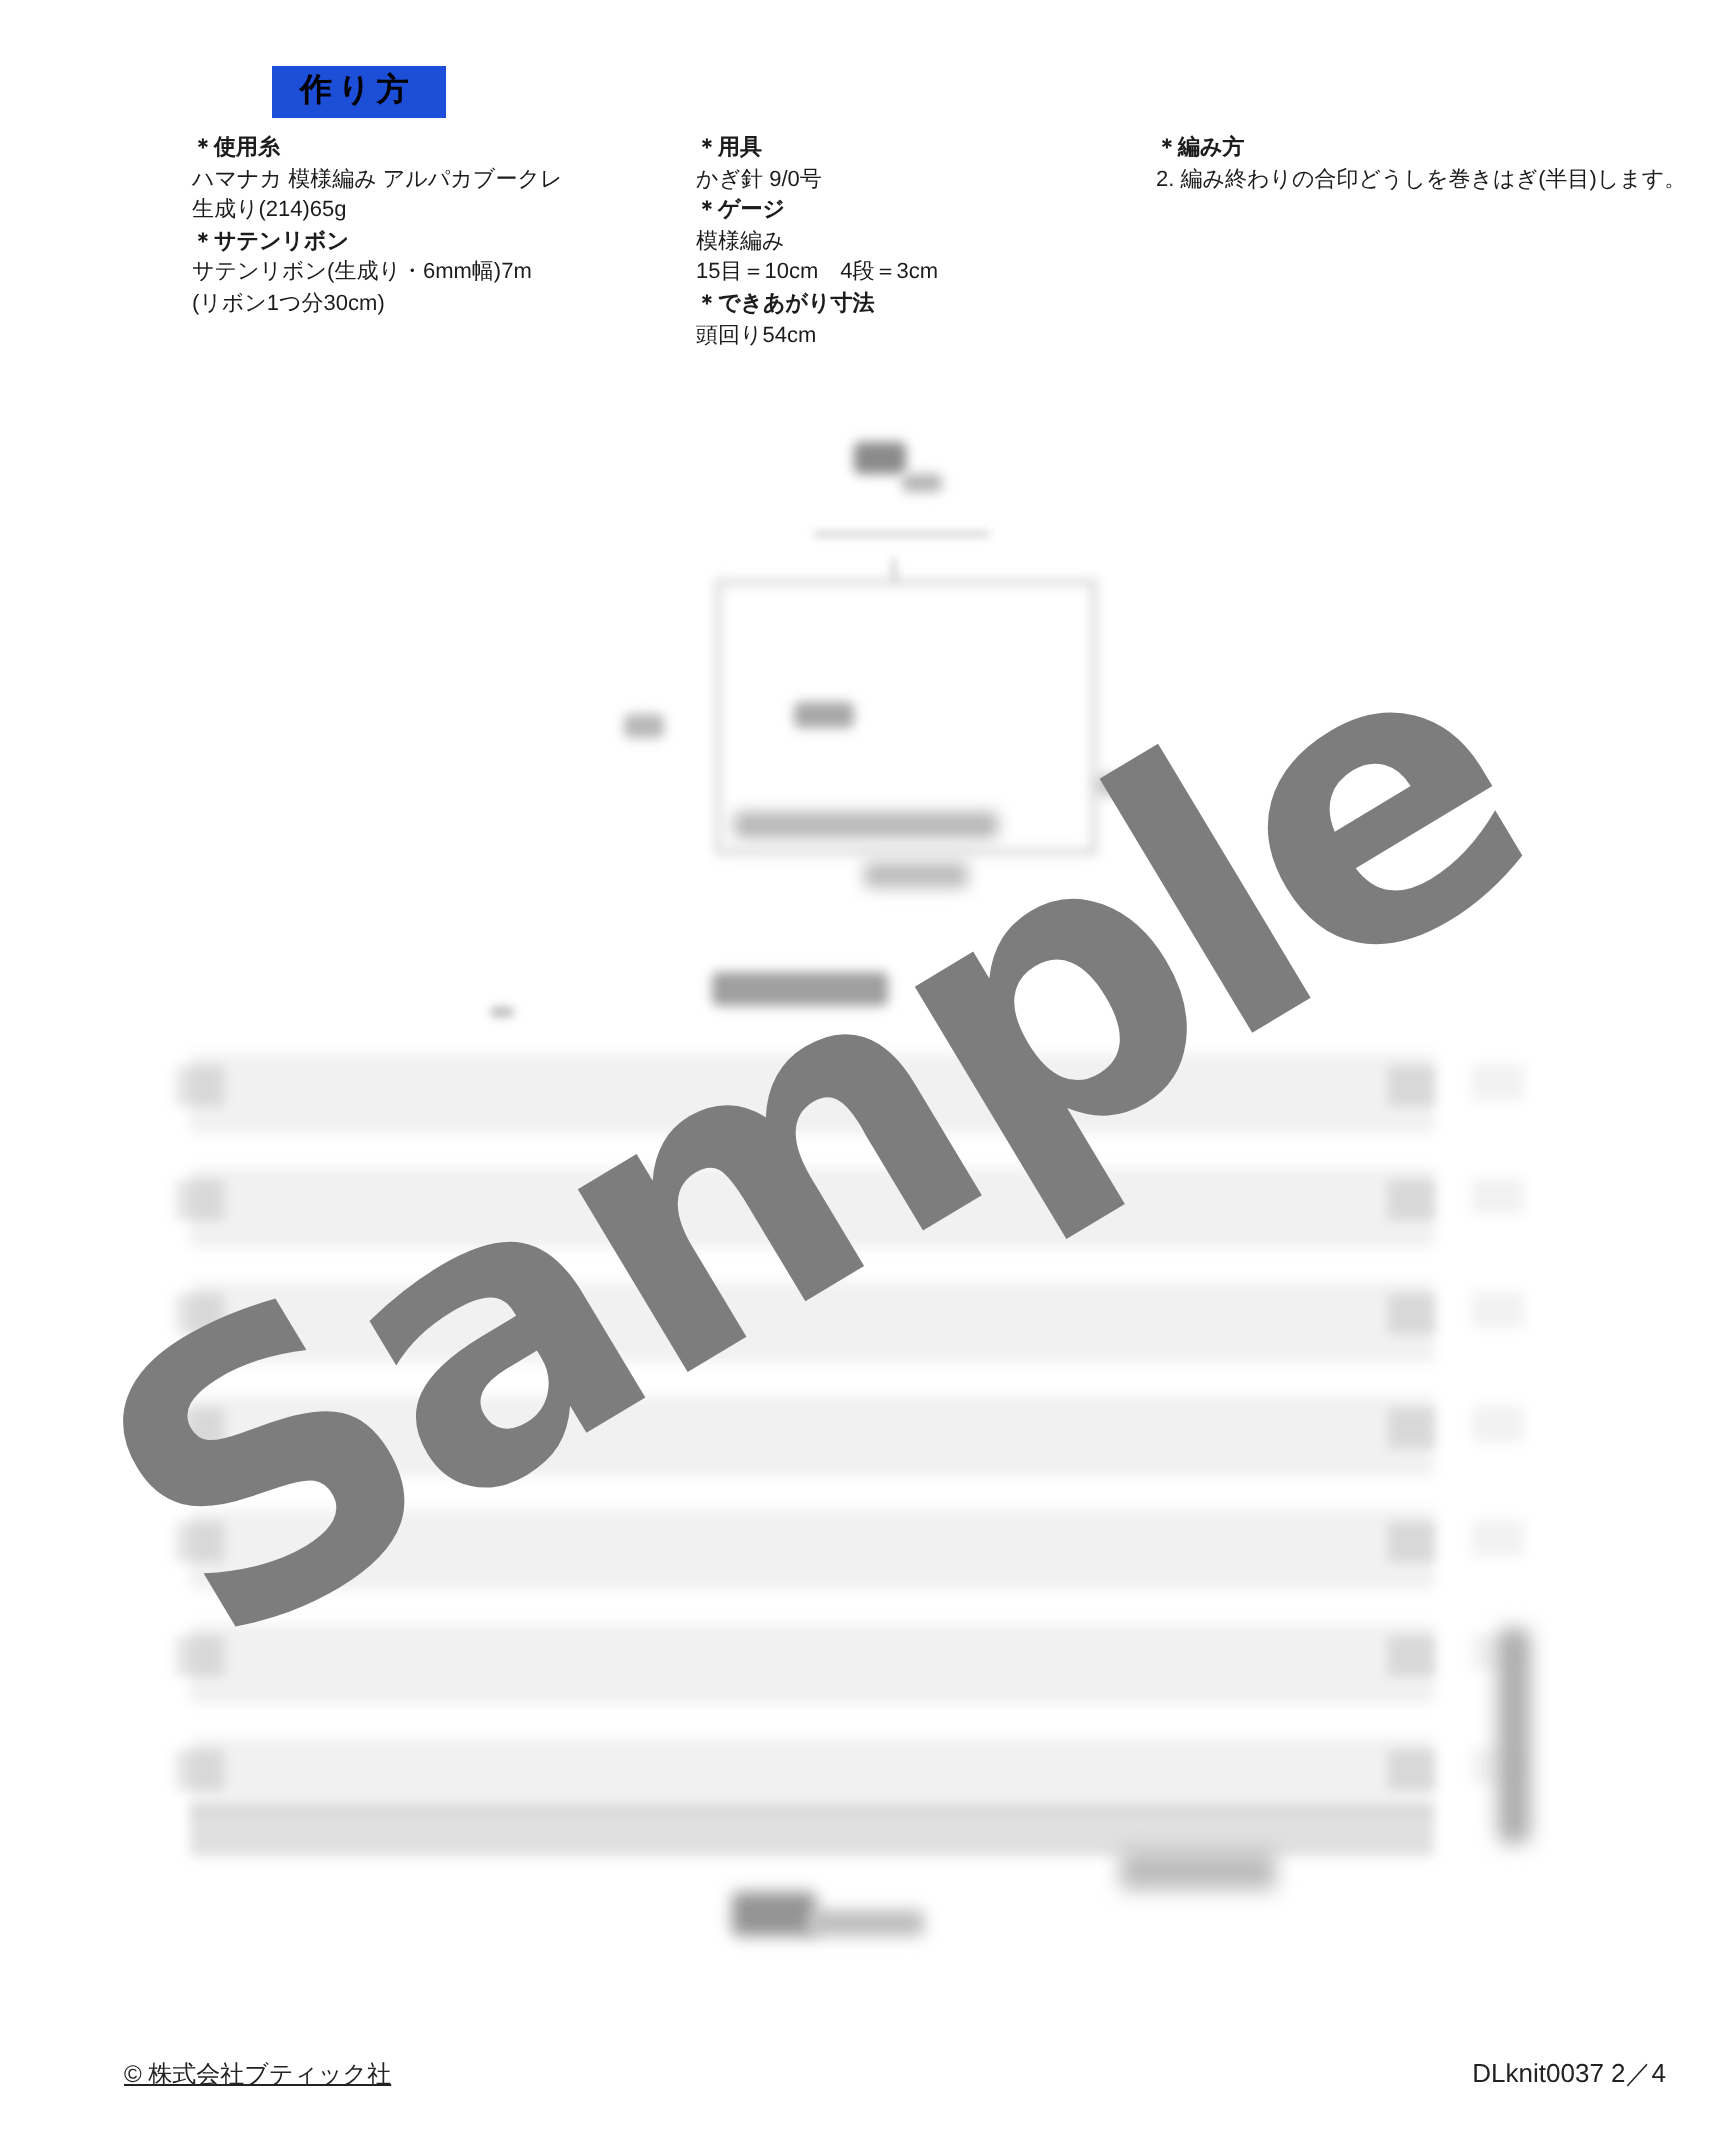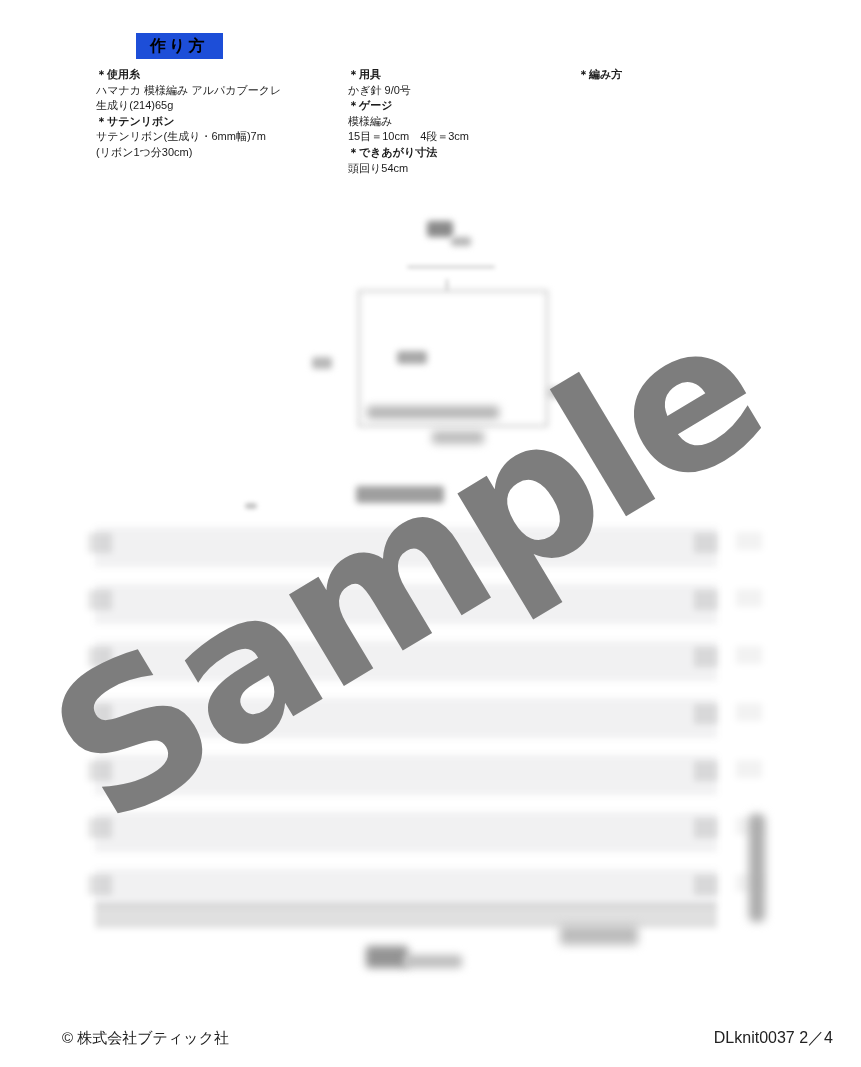--- a/index.html
+++ b/index.html
@@ -82,22 +82,22 @@
     position:absolute;left:10px;top:438px;width:790px;height:265px;
     display:flex;align-items:center;justify-content:center;
     transform:rotate(-31deg);
     font-family:"DejaVu Sans","Liberation Sans",sans-serif;
     font-size:195px;font-weight:bold;letter-spacing:-0.035em;
     color:#7d7d7d;z-index:50;line-height:1;
     pointer-events:none;user-select:none;
   }
 
   
-  .footer-left{position:absolute;left:62px;top:1029px;font-size:15px;color:#222;}
-  .footer-right{position:absolute;right:28px;top:1028px;font-size:16px;color:#222;}
+  .footer-left{position:absolute;left:62px;top:1029px;font-size:12px;color:#222;text-decoration:underline;}
+  .footer-right{position:absolute;right:28px;top:1028px;font-size:13px;color:#222;}
 </style>
 </head>
 <body>
 
 <div class="page">
 
   <div class="heading-box">
     <span>作り方</span>
   </div>
 
@@ -115,20 +115,21 @@
     <p>かぎ針 9/0号</p>
     <p class="b">＊ゲージ</p>
     <p>模様編み</p>
     <p>15目＝10cm　4段＝3cm</p>
     <p class="b">＊できあがり寸法</p>
     <p>頭回り54cm</p>
   </div>
 
   <div class="col col3">
     <p class="b">＊編み方</p>
+    <p>2. 編み終わりの合印どうしを巻きはぎ(半目)します。</p>
   </div>
 
   <div>
     <div class="blob blur3" style="left:427px;top:221px;width:26px;height:16px;background:#8b8b8b;"></div>
     <div class="blob blur3" style="left:451px;top:237px;width:20px;height:9px;background:#b5b5b5;"></div>
     <div class="blob blur2" style="left:407px;top:266px;width:88px;height:2px;background:#bdbdbd;"></div>
     <div class="blob blur2" style="left:446px;top:279px;width:2px;height:12px;background:#c2c2c2;"></div>
     <div class="schem-rect"></div>
     <div class="blob blur3" style="left:397px;top:351px;width:30px;height:13px;background:#a8a8a8;"></div>
     <div class="blob blur3" style="left:312px;top:357px;width:20px;height:12px;background:#b8b8b8;"></div>

